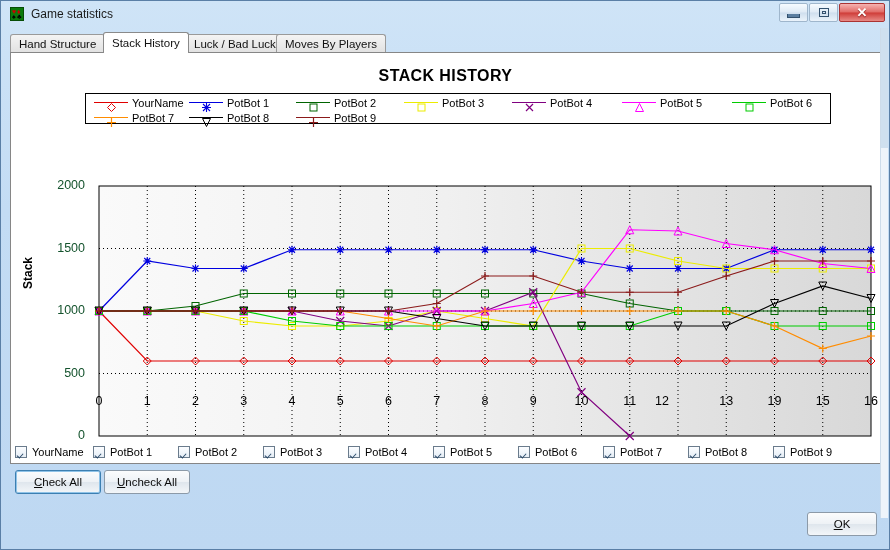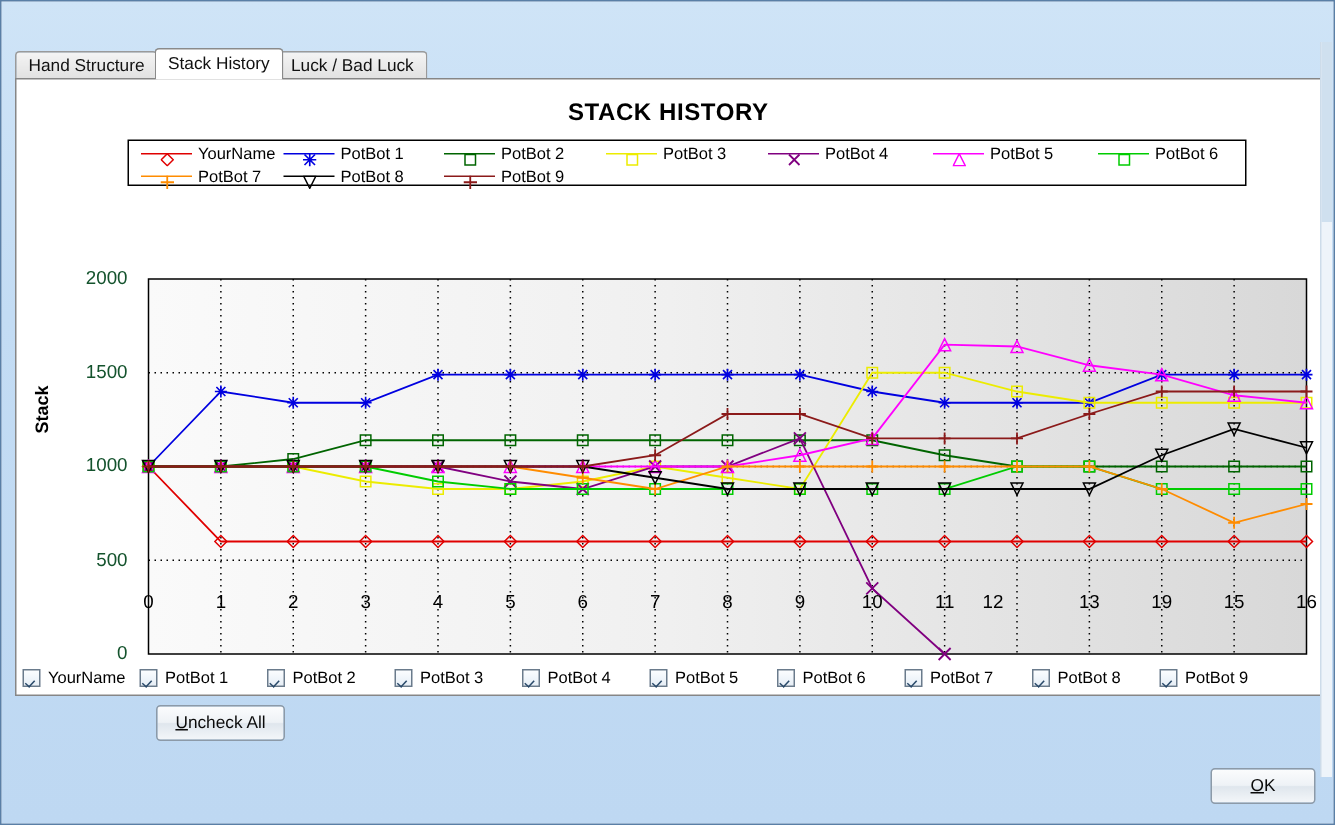--- a/index.html
+++ b/index.html
@@ -79,25 +79,46 @@
   .btn u{text-decoration:underline;}
 
   .vscroll{position:absolute;right:1px;top:27px;width:7px;height:490px;background:#eef4fa;border-left:1px solid #cddcea;}
   .vscroll .thumb{position:absolute;left:0;top:0;width:7px;height:120px;background:#cfe0ef;}
 </style>
 </head>
 <body>
 
 <div class="window">
 
+  <div class="titlebar">
+    <div class="app-icon">
+      <span class="s1">♥</span>
+        <span class="s2">♦</span>
+      <span class="s3">♠</span>
+        <span class="s4">♣</span>
+    </div>
+    <div class="title-text">Game statistics</div>
+    <div class="win-buttons">
+      <div class="wbtn">
+          <div class="glyph-min"></div>
+        </div>
+      <div class="wbtn">
+          <div class="glyph-max"></div>
+        </div>
+      <div class="wbtn close">
+          <span class="glyph-close">✕</span>
+        </div>
+    </div>
+  </div>
 
   <div class="tabstrip">
     <div class="tab" style="left:0;">Hand Structure</div>
     <div class="tab active" style="left:93px;">Stack History</div>
     <div class="tab" style="left:175px;">Luck / Bad Luck</div>
+    <div class="tab" style="left:266px;">Moves By Players</div>
   </div>
 
   <div class="panel">
     <div class="chart-title">STACK HISTORY</div>
 
     <div class="legend-box">
       <div class="legend-row r1">
           <div class="legend-item" style="left: 8px;">
             <span class="legend-line">
               <i style="background:#e00000"></i>
@@ -484,20 +505,23 @@
       <div class="cb-item" style="left: 673px;">
         <span class="cb"></span>
         <span class="cb-label">PotBot 8</span>
       </div>
       <div class="cb-item" style="left: 758px;">
         <span class="cb"></span>
         <span class="cb-label">PotBot 9</span>
       </div>
     </div>
 
+  <div class="btn focus" style="left:14px;top:469px;width:86px;">
+    <span><u>C</u><span id="check-all-rest">heck All</span></span>
+  </div>
   <div class="btn" style="left:103px;top:469px;width:86px;">
     <span><u>U</u><span id="uncheck-all-rest">ncheck All</span></span>
   </div>
   <div class="btn" style="left:806px;top:511px;width:70px;">
     <span><u>O</u><span id="ok-rest">K</span></span>
   </div>
 
   <div class="vscroll">
     <div class="thumb"></div>
   </div>

